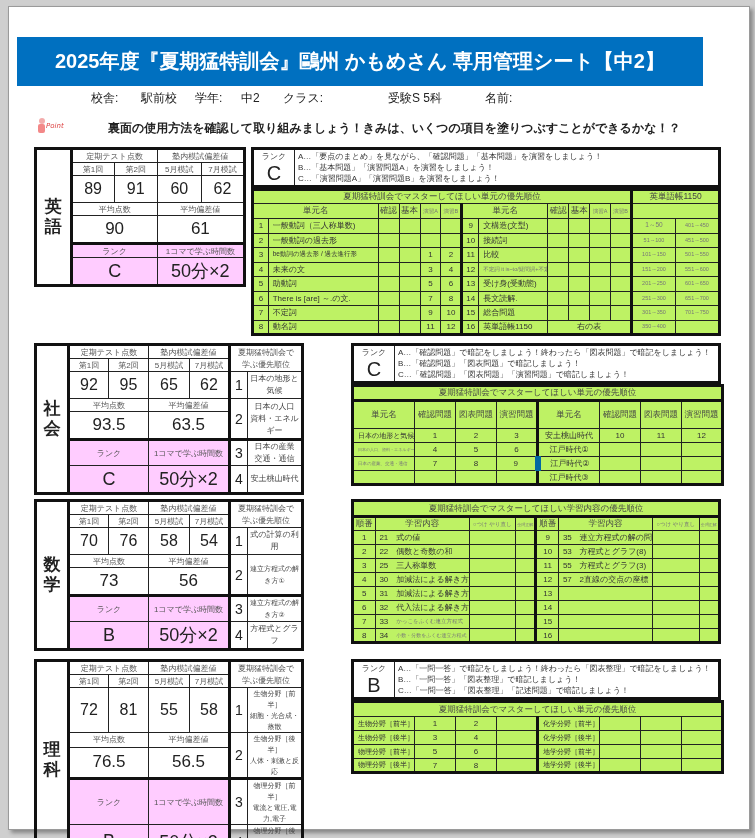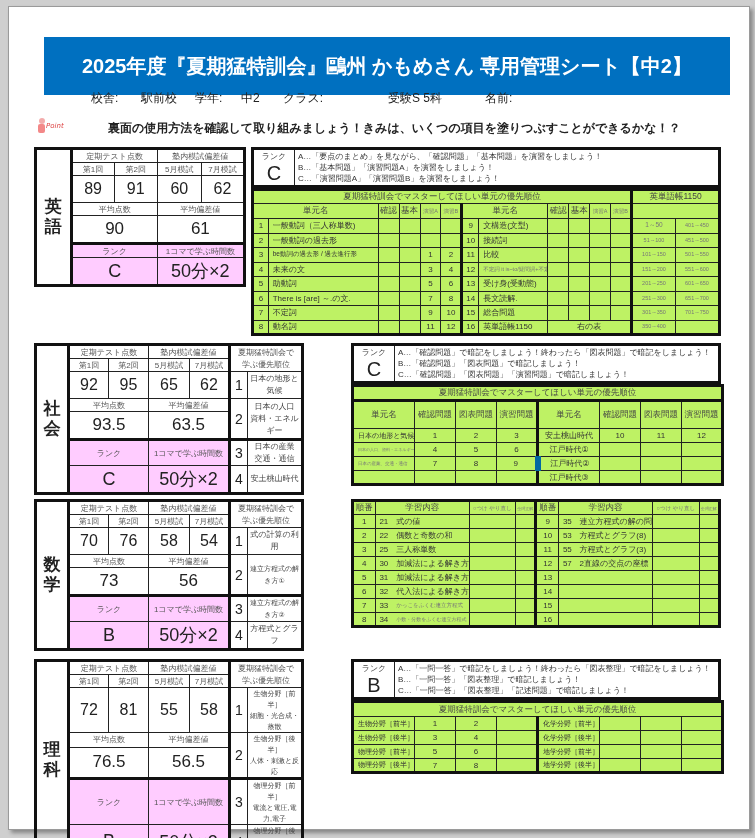--- a/index.html
+++ b/index.html
@@ -1,18 +1,18 @@
 <!DOCTYPE html>
 <html><head>
 <meta charset="utf-8">
 <style>
   html,body{margin:0;padding:0;}
   body{width:755px;height:838px;background:#cfcfcf;font-family:"DejaVu Sans","Liberation Sans",sans-serif;color:#222;position:relative;overflow:hidden;}
   .page{position:absolute;left:8px;top:6px;width:740px;height:822px;background:#fff;border:1px solid #9a9a9a;box-shadow:3px 3px 4px rgba(0,0,0,.35);}
-  .banner{position:absolute;left:44px;top:37px;width:686px;height:58px;background:#0070c0;color:#fff;font-size:20px;font-weight:bold;display:flex;align-items:center;justify-content:center;white-space:nowrap;font-family:"Liberation Sans","DejaVu Sans",sans-serif;}
+  .banner{position:absolute;left:17px;top:37px;width:686px;height:49px;background:#0070c0;color:#fff;font-size:20px;font-weight:bold;display:flex;align-items:center;justify-content:center;white-space:nowrap;font-family:"Liberation Sans","DejaVu Sans",sans-serif;}
   .info{position:absolute;top:86px;left:33px;width:686px;height:22px;font-size:12px;font-family:"Liberation Sans",sans-serif;}
   .info span{position:absolute;top:4px;white-space:nowrap;}
   .namebox{position:absolute;left:503px;top:0;width:215px;height:22px;background:#fffbd0;}
   .namebox span{position:absolute;left:0;width:100%;text-align:center;top:4px;}
   .point{position:absolute;left:36px;top:116px;width:30px;height:18px;}
   .notice{position:absolute;left:108px;top:120px;font-size:12px;font-weight:bold;white-space:nowrap;}
   table{border-collapse:collapse;table-layout:fixed;position:absolute;font-family:"Liberation Sans","DejaVu Sans",sans-serif;}
   td{border:1px solid #222;padding:0;text-align:center;overflow:hidden;white-space:nowrap;}
   .outer{border:3px solid #111;}
   .subj{font-size:17px;font-weight:bold;line-height:20px;width:32px;}
@@ -499,20 +499,23 @@
       <col style="width:68px">
       <col style="width:41px">
       <col style="width:18px">
       <col style="width:20px">
       <col style="width:15px">
       <col style="width:68px">
       <col style="width:41px">
       <col style="width:18px">
     </colgroup>
   <tbody>
+      <tr style="height:16px">
+        <td colspan="10" class="head">夏期猛特訓会でマスターしてほしい学習内容の優先順位</td>
+      </tr>
   <tr style="height:14px;border-top:3px solid #111">
     <td class="head">順番</td>
     <td colspan="2" class="head">学習内容</td>
     <td class="tiny dash">○つけ やり直し</td>
     <td class="tiny" style="font-size:4px">全問正解</td>
     <td class="head" style="border-left:3px solid #111">順番</td>
     <td colspan="2" class="head">学習内容</td>
     <td class="tiny dash">○つけ やり直し</td>
     <td class="tiny" style="font-size:4px">全問正解</td>
   </tr>

